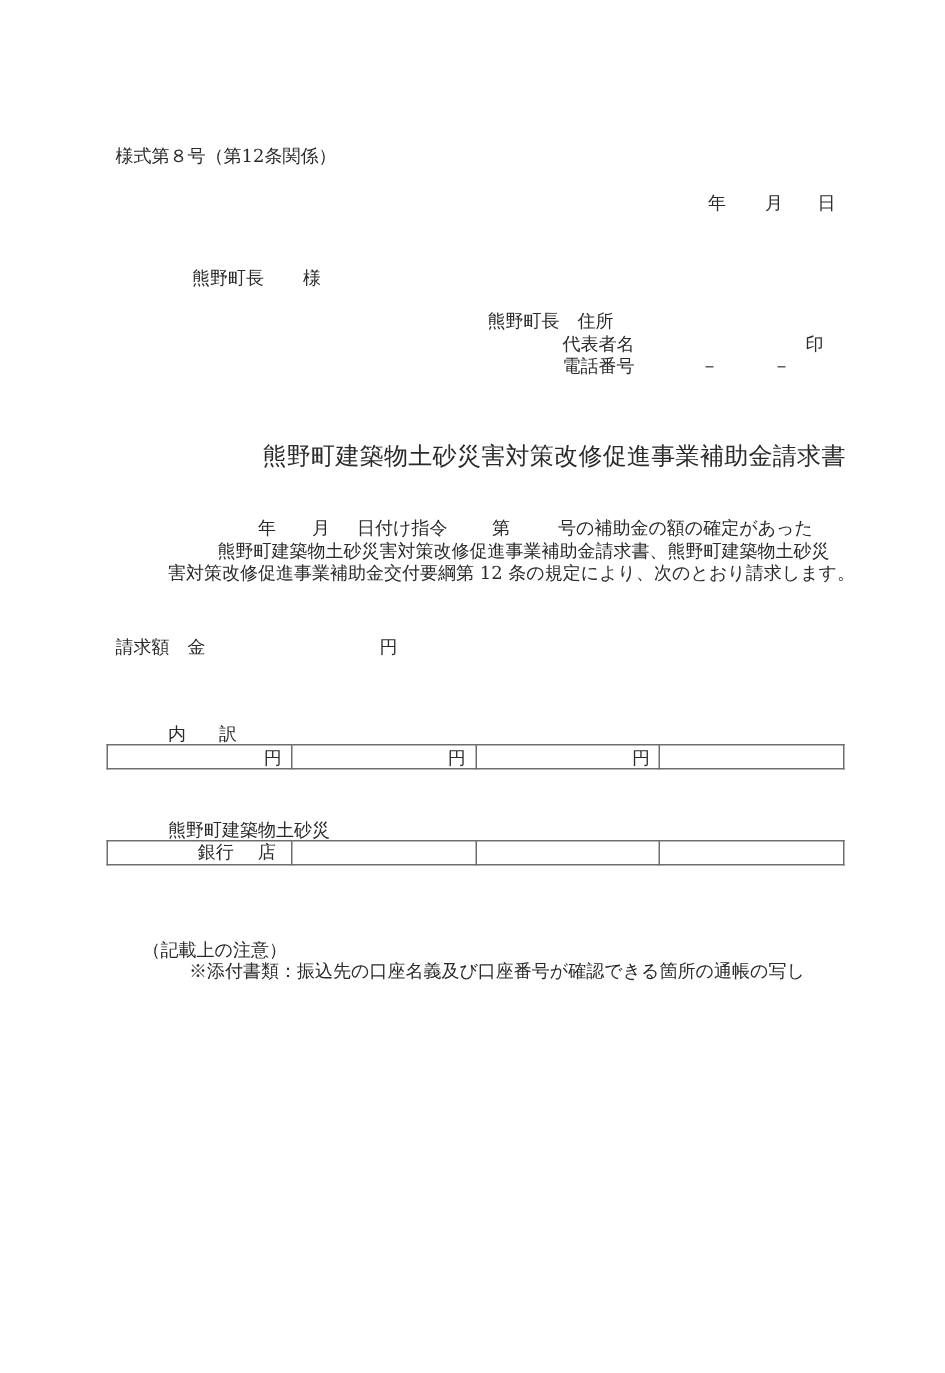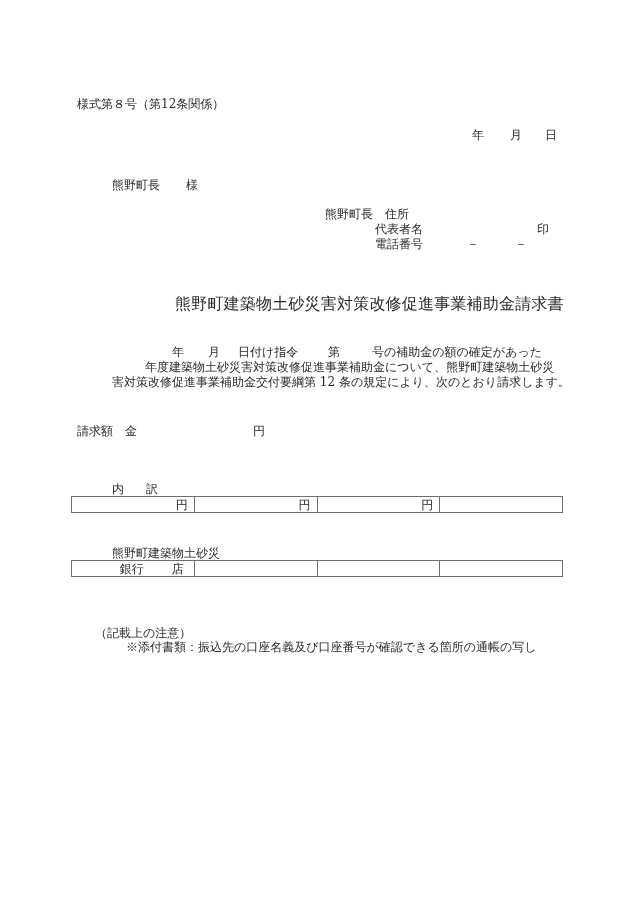--- a/index.html
+++ b/index.html
@@ -7,21 +7,21 @@
     width: 630px; height: 915px; background: #ffffff; position: relative;
     font-family: "DejaVu Serif", "Liberation Serif", serif;
     color: #2a2a2a; font-size: 12px; overflow: hidden;
   }
   .abs { position: absolute; white-space: nowrap; line-height: 14px; }
   .form-number { left: 77px; top: 97px; font-size: 12px; }
   .date-line { left: 472px; top: 128px; }
   .date-line span { display: inline-block; }
   .date-line .d-year { width: 38px; }
   .date-line .d-month { width: 35px; }
-  .addressee { left: 112px; top: 178px; }
+  .addressee { left: 128px; top: 178px; }
   .addressee .honorific { margin-left: 26px; }
   .applicant { left: 325px; top: 207px; }
   .applicant .row { height: 15px; position: relative; }
   .applicant .lbl { display: inline-block; width: 98px; text-align: right; }
   .seal { position: absolute; left: 212px; top: 0; }
   .phone-dash1 { position: absolute; left: 142px; top: 0; }
   .phone-dash2 { position: absolute; left: 190px; top: 0; }
   .doc-title { left: 175px; top: 297px; font-size: 16px; letter-spacing: 0.2px; }
   .body-l1 { left: 172px; top: 345px; }
   .body-l1 span { display: inline-block; }
@@ -38,21 +38,21 @@
   }
   table.form td {
     border: 1px solid #6e6e6e; height: 15px; padding: 0 6px;
     font-size: 12px; line-height: 14px; text-align: center; white-space: nowrap;
   }
   table.form td.amt { text-align: right; padding-right: 6px; }
   #tbl-breakdown { top: 496px; }
   .bank-label { left: 112px; top: 546px; }
   #tbl-bank { top: 560px; }
   td.bank-cell { text-align: right !important; padding-right: 10px !important; }
-  td.bank-cell .bk { margin-right: 28px; }
+  td.bank-cell .bk { margin-right: 16px; font-family: Liberation Mono, monospace; }
   .notes-title { left: 95px; top: 626px; }
   .notes-item { left: 126px; top: 640px; }
 </style>
 </head>
 <body>
 
 <div class="abs form-number">様式第８号（第12条関係）</div>
 
 <div class="abs date-line">
   <span class="d-year">年</span><span class="d-month">月</span><span>日</span>
@@ -75,21 +75,21 @@
     <span class="phone-dash1">－</span>
     <span class="phone-dash2">－</span>
   </div>
 </div>
 
 <div class="abs doc-title">熊野町建築物土砂災害対策改修促進事業補助金請求書</div>
 
 <div class="abs body-l1">
   <span style="width:36px">年</span><span style="width:30px">月</span><span style="width:90px">日付け指令</span><span style="width:44px">第</span><span>号の補助金の額の確定があった</span>
 </div>
-<div class="abs body-l2">年度建築物土砂災害対策改修促進事業補助金について、熊野町建築物土砂災</div>
+<div class="abs body-l2">熊野町建築物土砂災害対策改修促進事業補助金請求書、熊野町建築物土砂災</div>
 <div class="abs body-l3">害対策改修促進事業補助金交付要綱第 12 条の規定により、次のとおり請求します。</div>
 
 <div class="abs claim">
   <span>請求額</span><span class="kin">金</span>
   <span class="yen">円</span>
 </div>
 
 <div class="abs breakdown-label">
   <span>内</span><span class="b2">訳</span>
 </div>

